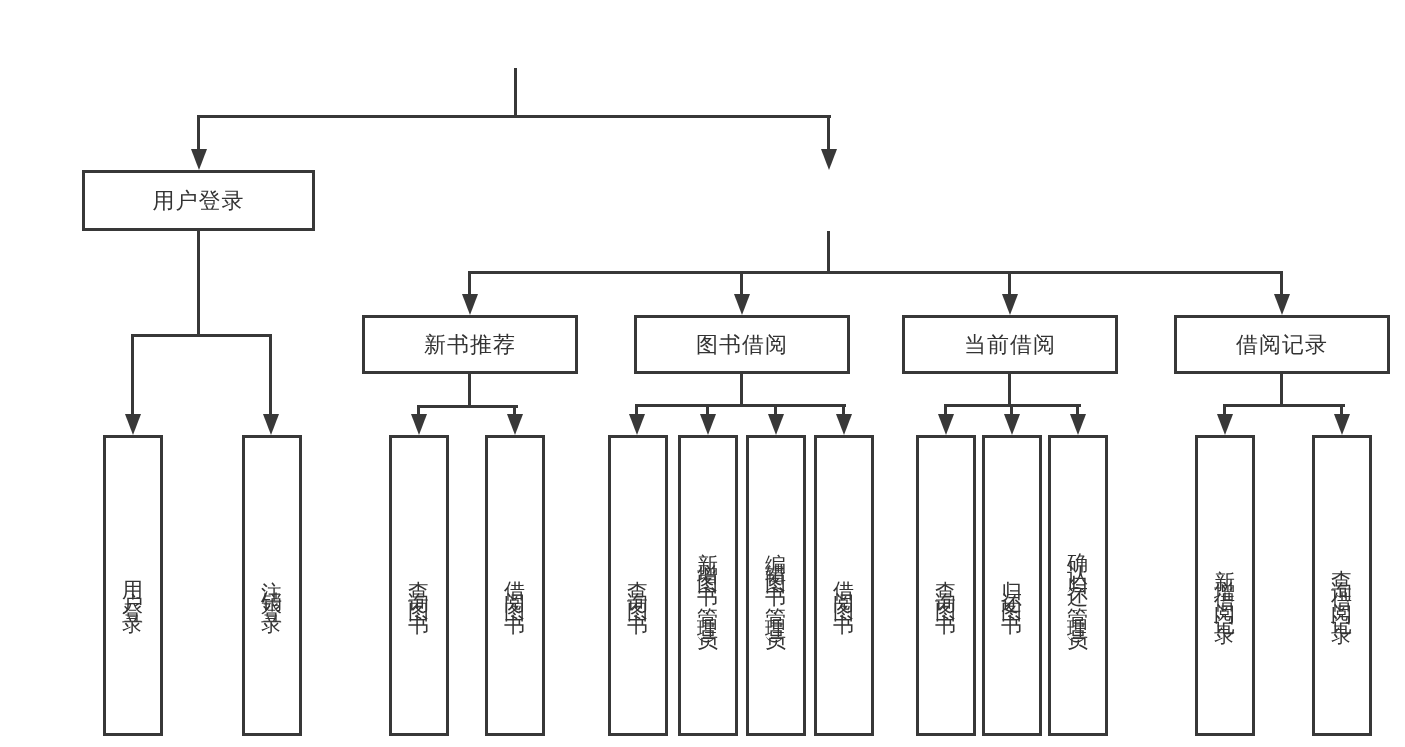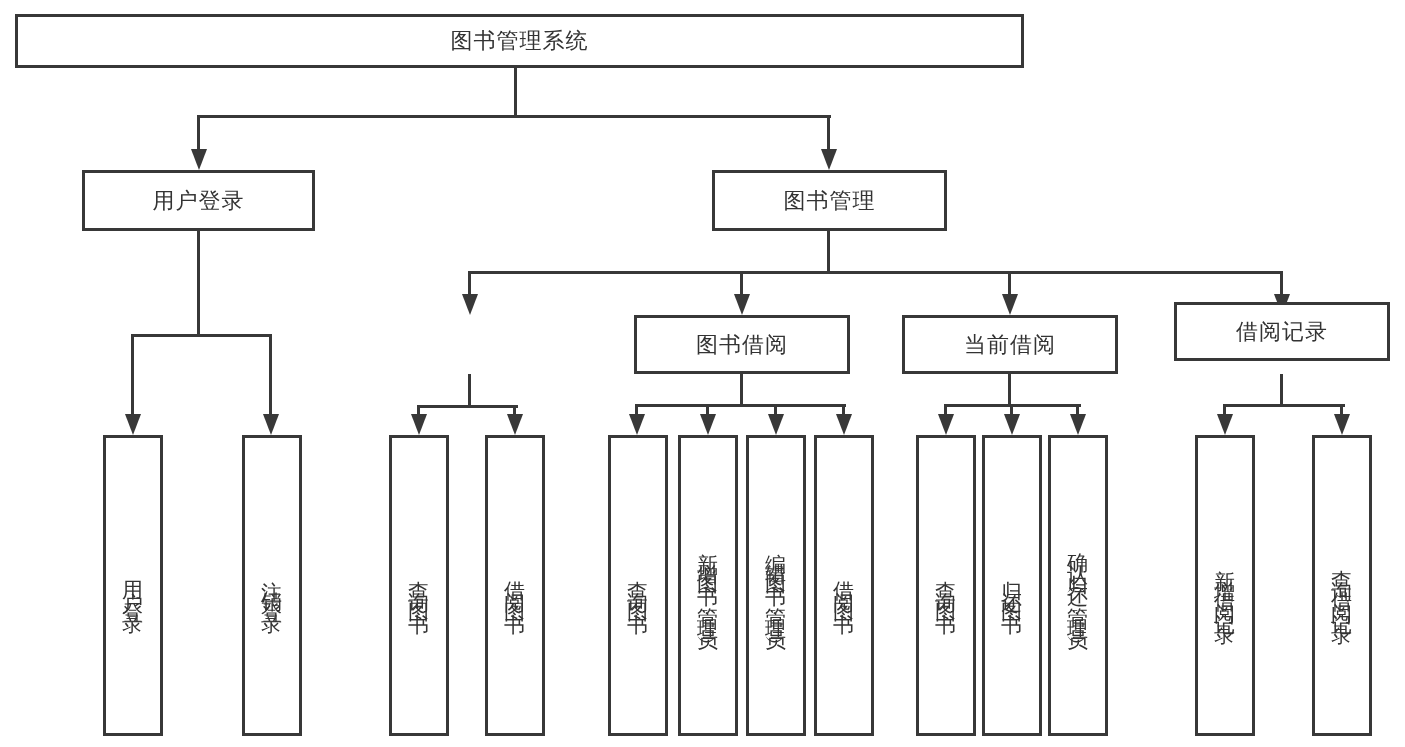--- a/index.html
+++ b/index.html
@@ -62,63 +62,60 @@
     z-index: 5;
   }
   #watermark .wm-main { color: #9c9c9c; }
   #watermark .wm-accent { color: #d89398; }
 </style>
 </head>
 <body>
 
 <div id="stage">
 
-  <div class="hbox" style="left:15px; top:14px; width:1009px; height:54px;">
-    <span>图书管理系统</span>
-  </div>
 
   <div class="line" style="left:514px; top:68px; width:3px; height:49px;"></div>
   <div class="line" style="left:197px; top:115px; width:634px; height:3px;"></div>
   <div class="line" style="left:197px; top:117px; width:3px; height:34px;"></div>
   <div class="arr" style="left:191px; top:149px;"></div>
   <div class="line" style="left:827px; top:117px; width:3px; height:34px;"></div>
   <div class="arr" style="left:821px; top:149px;"></div>
 
   <div class="hbox" style="left:82px; top:170px; width:233px; height:61px;">
     <span>用户登录</span>
-  </div>
-  <div class="hbox" style="left:712px; top:170px; width:235px; height:61px;">
-    <span>图书管理</span>
   </div>
 
   <div class="line" style="left:197px; top:231px; width:3px; height:105px;"></div>
   <div class="line" style="left:131px; top:334px; width:141px; height:3px;"></div>
   <div class="line" style="left:131px; top:336px; width:3px; height:79px;"></div>
   <div class="arr" style="left:125px; top:414px;"></div>
   <div class="line" style="left:269px; top:336px; width:3px; height:79px;"></div>
   <div class="arr" style="left:263px; top:414px;"></div>
 
   <div class="line" style="left:827px; top:231px; width:3px; height:42px;"></div>
   <div class="line" style="left:468px; top:271px; width:815px; height:3px;"></div>
   <div class="line" style="left:468px; top:273px; width:3px; height:23px;"></div>
   <div class="arr" style="left:462px; top:294px;"></div>
   <div class="line" style="left:740px; top:273px; width:3px; height:23px;"></div>
   <div class="arr" style="left:734px; top:294px;"></div>
   <div class="line" style="left:1008px; top:273px; width:3px; height:23px;"></div>
   <div class="arr" style="left:1002px; top:294px;"></div>
   <div class="line" style="left:1280px; top:273px; width:3px; height:23px;"></div>
   <div class="arr" style="left:1274px; top:294px;"></div>
 
+  <div class="hbox" style="left:362px; top:315px; width:216px; height:59px;">
+    <span>新书推荐</span>
+  </div>
   <div class="hbox" style="left:902px; top:315px; width:216px; height:59px;">
     <span>当前借阅</span>
   </div>
   <div class="hbox" style="left:634px; top:315px; width:216px; height:59px;">
     <span>图书借阅</span>
   </div>
-  <div class="hbox" style="left:1174px; top:302px; width:216px; height:59px;">
+  <div class="hbox" style="left:1174px; top:315px; width:216px; height:59px;">
     <span>借阅记录</span>
   </div>
 
   <div class="line" style="left:468px; top:374px; width:3px; height:33px;"></div>
   <div class="line" style="left:417px; top:405px; width:101px; height:3px;"></div>
   <div class="line" style="left:417px; top:407px; width:3px; height:9px;"></div>
   <div class="arr" style="left:411px; top:414px;"></div>
   <div class="line" style="left:513px; top:407px; width:3px; height:9px;"></div>
   <div class="arr" style="left:507px; top:414px;"></div>
 

